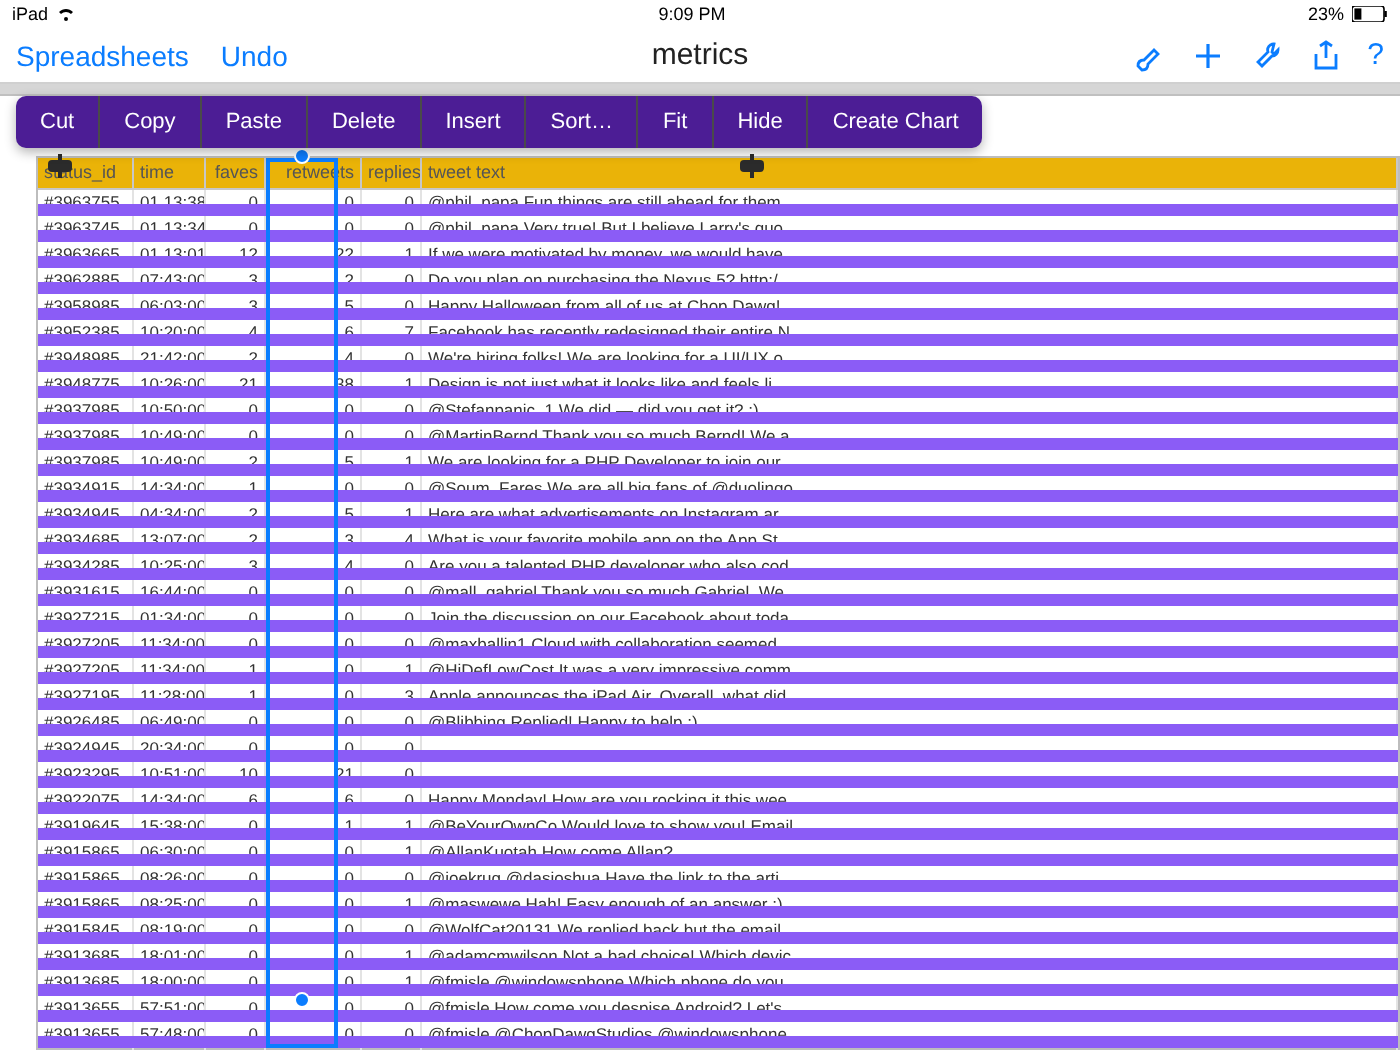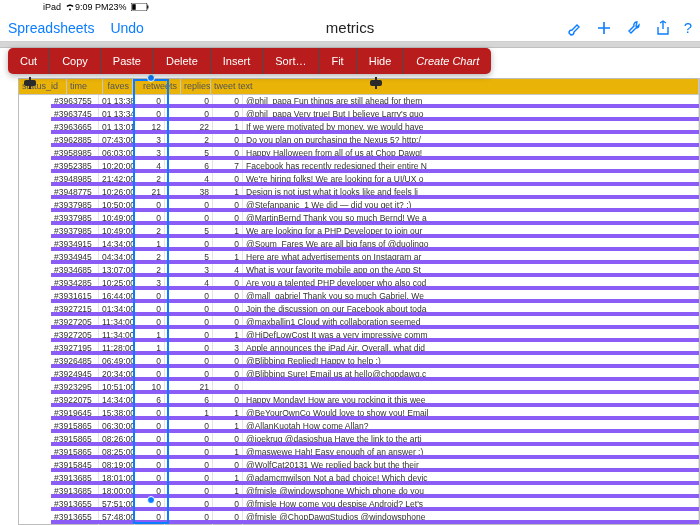--- a/index.html
+++ b/index.html
@@ -1,34 +1,34 @@
 <!DOCTYPE html>
 <html><head>
 <meta charset="utf-8">
 <style>
   * { box-sizing: border-box; margin: 0; padding: 0; }
   html, body { width: 700px; height: 525px; font-family: -apple-system, Helvetica, Arial, sans-serif; background: #fff; overflow: hidden; }
-  .statusbar { height: 14px; display: flex; align-items: center; padding: 0 6px; font-size: 9px; color: #000; margin-left: 37px; }
+  .statusbar { height: 14px; display: flex; align-items: center; justify-content: space-between; padding: 0 6px; font-size: 9px; color: #000; }
   .statusbar .left, .statusbar .right { display: flex; align-items: center; gap: 4px; }
   .titlebar { height: 28px; position: relative; display: flex; align-items: center; border-bottom: 1px solid #d0d0d0; }
   .titlebar .left-links { position: absolute; left: 8px; display: flex; gap: 16px; font-size: 14px; color: #0b7dff; }
   .titlebar .title { position: absolute; left: 0; right: 0; text-align: center; font-size: 15px; color: #222; pointer-events: none; }
   .titlebar .right-icons { position: absolute; right: 8px; display: flex; gap: 14px; align-items: center; }
   .titlebar .right-icons span { color:#0b7dff; display:inline-flex; }
   .topgray { height: 6px; background: #d6d6d6; border-bottom: 1px solid #c0c0c0; }
-  .editbar { position: absolute; top: 48px; left: 8px; height: 26px; background: #b91c1c; border-radius: 5px; display: flex; align-items: stretch; overflow: hidden; z-index: 10; box-shadow: 0 2px 6px rgba(0,0,0,0.3); }
+  .editbar { position: absolute; top: 48px; left: 8px; height: 26px; background: #4c1d95; border-radius: 5px; display: flex; align-items: stretch; overflow: hidden; z-index: 10; box-shadow: 0 2px 6px rgba(0,0,0,0.3); }
   .editbar .btn { color: #fff; font-size: 11px; padding: 0 12px; display: flex; align-items: center; border-right: 1px solid #4a4a4a; cursor: pointer; }
-  .editbar .btn:last-child { border-right: none; font-style: italic; }
+  .editbar .btn:last-child { border-right: none; }
   .sel-handle { position: absolute; width: 12px; height: 6px; background: #2b2b2b; border-radius: 2px; z-index: 9; }
   .sel-handle::after { content: ""; position: absolute; left: 5px; top: -3px; width: 2px; height: 12px; background: #2b2b2b; }
   .sheet-wrap { position: absolute; top: 54px; left: 0; right: 0; bottom: 0; overflow: hidden; }
   .sheet { position: absolute; top: 24px; left: 18px; right: 0; bottom: 0; border: 1px solid #bdbdbd; background: #fff; }
   .hdr-row { display: flex; height: 16px; border-bottom: 1px solid #c7c7c7; background: #eab308; }
   .hdr-cell { font-size: 9px; color: #555; padding: 2px 3px; border-right: 1px solid #c7c7c7; overflow: hidden; white-space: nowrap; }
-  .row { display: flex; height: 13px; border-bottom: 4px solid #8b5cf6; margin-left: 32px; }
+  .row { display: flex; height: 13px; border-bottom: 6px solid #8b5cf6; }
   .cell { font-size: 8.5px; color: #333; padding: 0 3px; border-right: 1px solid #e3e3e3; overflow: hidden; white-space: nowrap; line-height: 13px; }
   .c0 { width: 48px; } .c1 { width: 36px; } .c2 { width: 30px; text-align: right; }
   .c3 { width: 48px; text-align: right; } .c4 { width: 30px; text-align: right; }
   .c5 { flex: 1; }
   .col-sel { position: absolute; top: 0; bottom: 0; border-left: 2px solid #0b7dff; border-right: 2px solid #0b7dff; pointer-events: none; z-index: 5; }
   .col-sel .topcap, .col-sel .botcap { position: absolute; left: -2px; right: -2px; height: 2px; background: #0b7dff; }
   .col-sel .topcap { top: 0; } .col-sel .botcap { bottom: 0; }
   .col-sel .dot { position: absolute; width: 8px; height: 8px; background: #0b7dff; border: 1px solid #fff; border-radius: 50%; left: 50%; transform: translateX(-50%); }
   .col-sel .dot.top { top: -5px; } .col-sel .dot.bot { bottom: -5px; }
   svg { display: block; }
@@ -284,21 +284,20 @@
           <div class="cell c3">0</div>
           <div class="cell c4">0</div>
           <div class="cell c5">@Blibbing Replied! Happy to help :)</div>
         </div>
         <div class="row">
           <div class="cell c0">#3924945</div>
           <div class="cell c1">20:34:00</div>
           <div class="cell c2">0</div>
           <div class="cell c3">0</div>
           <div class="cell c4">0</div>
-          <div class="cell c5">@Blibbing Sure! Email us at hello@chopdawg.c</div>
         </div>
         <div class="row">
           <div class="cell c0">#3923295</div>
           <div class="cell c1">10:51:00</div>
           <div class="cell c2">10</div>
           <div class="cell c3">21</div>
           <div class="cell c4">0</div>
         </div>
         <div class="row">
           <div class="cell c0">#3922075</div>
@@ -339,21 +338,21 @@
           <div class="cell c3">0</div>
           <div class="cell c4">1</div>
           <div class="cell c5">@maswewe Hah! Easy enough of an answer :)</div>
         </div>
         <div class="row">
           <div class="cell c0">#3915845</div>
           <div class="cell c1">08:19:00</div>
           <div class="cell c2">0</div>
           <div class="cell c3">0</div>
           <div class="cell c4">0</div>
-          <div class="cell c5">@WolfCat20131 We replied back but the their</div>
+          <div class="cell c5">@WolfCat20131 We replied back but the email</div>
         </div>
         <div class="row">
           <div class="cell c0">#3913685</div>
           <div class="cell c1">18:01:00</div>
           <div class="cell c2">0</div>
           <div class="cell c3">0</div>
           <div class="cell c4">1</div>
           <div class="cell c5">@adamcmwilson Not a bad choice! Which devic</div>
         </div>
         <div class="row">

